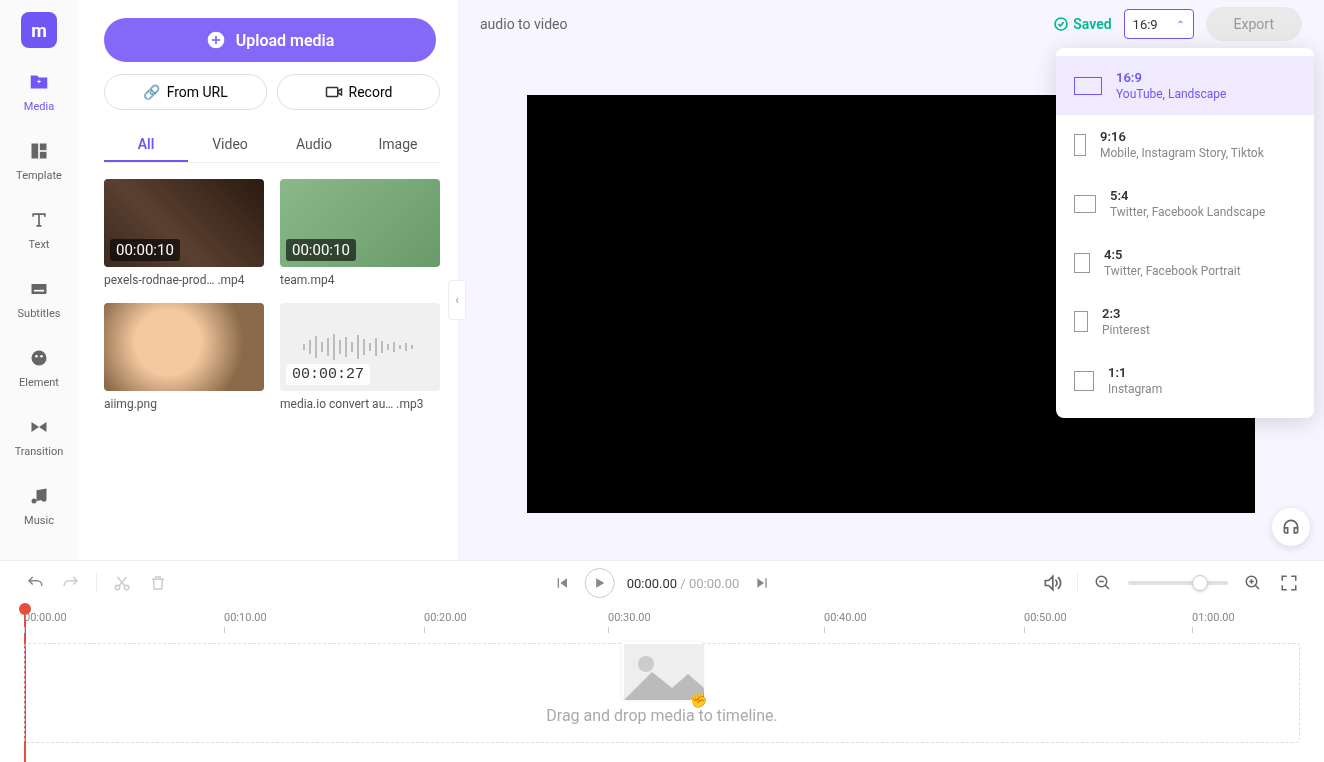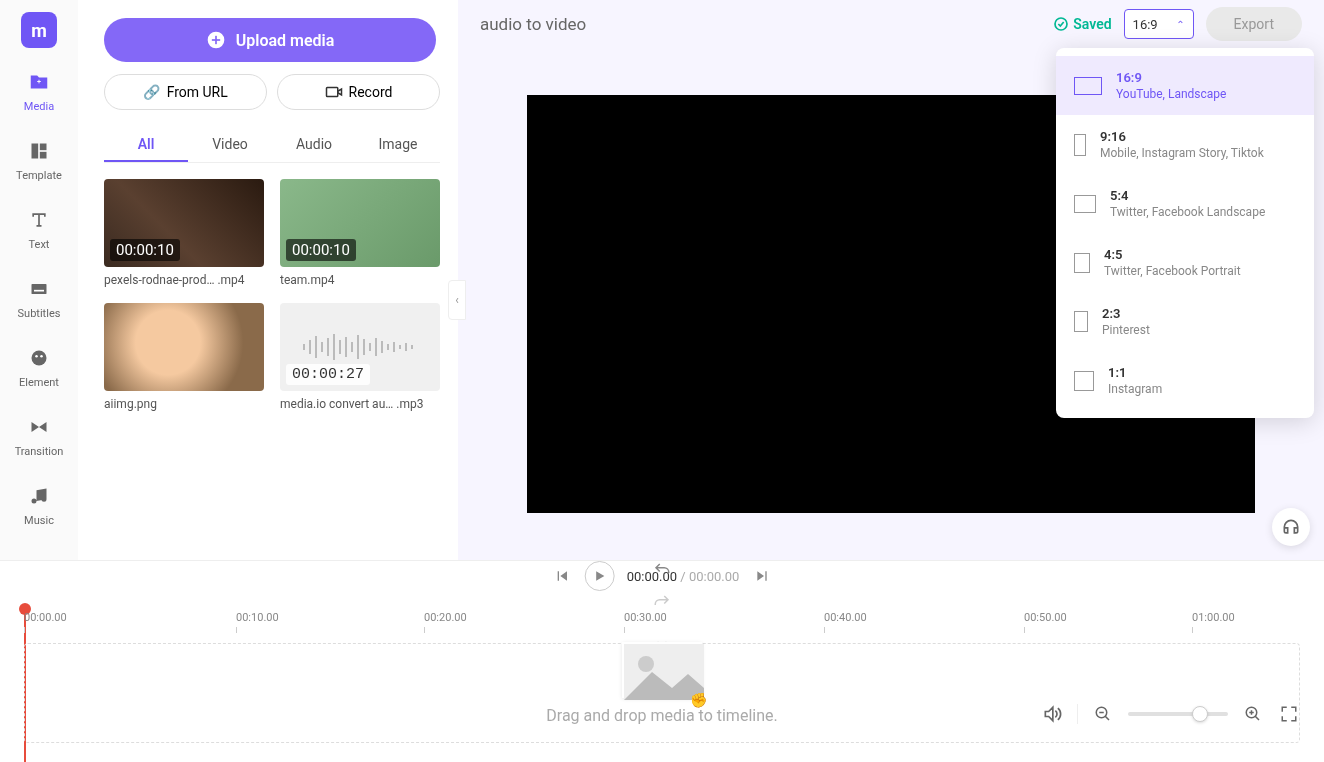--- a/index.html
+++ b/index.html
@@ -23,21 +23,21 @@
 .media-card { cursor:pointer; }
 .thumb { width:100%; height:88px; background:#222; border-radius:4px; position:relative; overflow:hidden; }
 .thumb.light { background:linear-gradient(135deg,#8ab88a,#6a9a6a); }
 .thumb.face { background:radial-gradient(circle at 40% 45%,#f5c9a0 30%,#8a6a4a 70%); }
 .thumb.audio { background:#f0f0f0; display:flex; align-items:center; justify-content:center; }
 .dur { position:absolute; bottom:6px; left:6px; background:rgba(0,0,0,.6); color:#fff; font-size:15px; padding:2px 6px; border-radius:3px; }
 .dur.light { background:rgba(255,255,255,.85); color:#333;font-family:Liberation Mono, monospace; }
 .fname { font-size:12px; color:#555; margin-top:6px; white-space:nowrap; overflow:hidden; text-overflow:ellipsis; }
 .preview { flex:1; background:#f7f5ff; display:flex; flex-direction:column; position:relative; }
 .topbar { height:48px; display:flex; align-items:center; padding:0 22px; gap:12px; }
-.proj-title { font-size:17px; color:#666; }
+.proj-title { font-size:14px; color:#666; }
 .spacer { flex:1; }
 .saved { color:#00b894; font-size:14px; font-weight:600; display:flex; align-items:center; gap:4px; }
 .aspect-select { width:70px; height:30px; border:1.5px solid #6f56f5; border-radius:4px; background:#fff; display:flex; align-items:center; justify-content:space-between; padding:0 8px; font-size:13px; cursor:pointer; color:#333; }
 .export-btn { height:34px; padding:0 28px; background:#e9e9e9; color:#999; border:none; border-radius:17px; font-size:14px; cursor:pointer; }
 .canvas-area { flex:1; display:flex; align-items:center; justify-content:center; }
 .canvas { width:728px; height:418px; background:#000; }
 .aspect-dropdown { position:absolute; top:48px; right:10px; width:258px; background:#fff; border-radius:8px; box-shadow:0 4px 24px rgba(0,0,0,.15); padding:8px 0; z-index:50; }
 .aspect-opt { display:flex; align-items:center; gap:14px; padding:14px 18px; cursor:pointer; }
 .aspect-opt.active { background:#efeafe; }
 .aspect-shape { width:28px; height:18px; border:1.5px solid #999; }
@@ -47,21 +47,21 @@
 .aspect-shape.p45 { width:16px; height:20px; }
 .aspect-shape.p23 { width:14px; height:21px; }
 .aspect-shape.p11 { width:20px; height:20px; }
 .aspect-text .ratio { font-size:13px; font-weight:600; color:#333; }
 .aspect-text .desc { font-size:12px; color:#888; margin-top:2px; }
 .aspect-opt.active .ratio { color:#6f56f5; }
 .aspect-opt.active .desc { color:#6f56f5; }
 .collapse { position:absolute; left:-10px; top:280px; width:18px; height:40px; background:#fff; border:1px solid #eee; border-radius:4px 0 0 4px; display:flex; align-items:center; justify-content:center; font-size:12px; color:#999; cursor:pointer; }
 .support { position:absolute; right:14px; bottom:14px; width:38px; height:38px; background:#fff; border-radius:50%; box-shadow:0 2px 8px rgba(0,0,0,.12); display:flex; align-items:center; justify-content:center; cursor:pointer; }
 .timeline-area { height:202px; border-top:1px solid #eee; }
-.controls { height:44px; display:flex; align-items:center; padding:0 24px; gap:14px;flex-direction:column; }
+.controls { height:44px; display:flex; align-items:center; padding:0 24px; gap:14px; }
 .ctrl-btn { width:22px; height:22px; display:flex; align-items:center; justify-content:center; color:#888; cursor:pointer; }
 .ctrl-btn.dis { color:#ccc; }
 .vdiv { width:1px; height:20px; background:#eee; }
 .play-controls { position:absolute; left:50%; transform:translateX(-50%); display:flex; align-items:center; gap:12px; }
 .play-btn { width:30px; height:30px; border-radius:50%; border:1px solid #ccc; display:flex; align-items:center; justify-content:center; cursor:pointer; }
 .tc { font-size:13px; color:#333; }
 .tc .dim { color:#aaa; }
 .right-controls { margin-left:auto; display:flex; align-items:center; gap:14px; }
 .zoom-slider { width:100px; height:4px; background:#e0e0e0; border-radius:2px; position:relative; }
 .zoom-thumb { position:absolute; left:64px; top:-6px; width:16px; height:16px; background:#fff; border:1px solid #ccc; border-radius:50%; box-shadow:0 1px 3px rgba(0,0,0,.15); }
@@ -371,23 +371,23 @@
       <div class="ctrl-btn">
           <svg width="18" height="18" viewBox="0 0 24 24" fill="none" stroke="#666" stroke-width="2">
             <path d="M3 9V3h6M21 9V3h-6M3 15v6h6M21 15v6h-6"></path>
           </svg>
         </div>
     </div>
   </div>
   <div class="ruler">
     <div class="playhead"></div>
     <span class="tick" style="left:24px">00:00.00</span>
-    <span class="tick" style="left:236px">00:10.00</span>
+    <span class="tick" style="left:224px">00:10.00</span>
     <span class="tick" style="left:424px">00:20.00</span>
-    <span class="tick" style="left:624px">00:30.00</span>
+    <span class="tick" style="left:608px">00:30.00</span>
     <span class="tick" style="left:824px">00:40.00</span>
     <span class="tick" style="left:1024px">00:50.00</span>
     <span class="tick" style="left:1192px">01:00.00</span>
   </div>
   <div class="dropzone">
     <div class="dz-thumb">
       <svg width="80" height="56" viewBox="0 0 80 56">
           <rect width="80" height="56" fill="#eee"></rect>
           <circle cx="22" cy="20" r="8" fill="#ccc"></circle>
           <path d="M0 56 L28 28 L48 44 L64 30 L80 44 V56 Z" fill="#bbb"></path>

